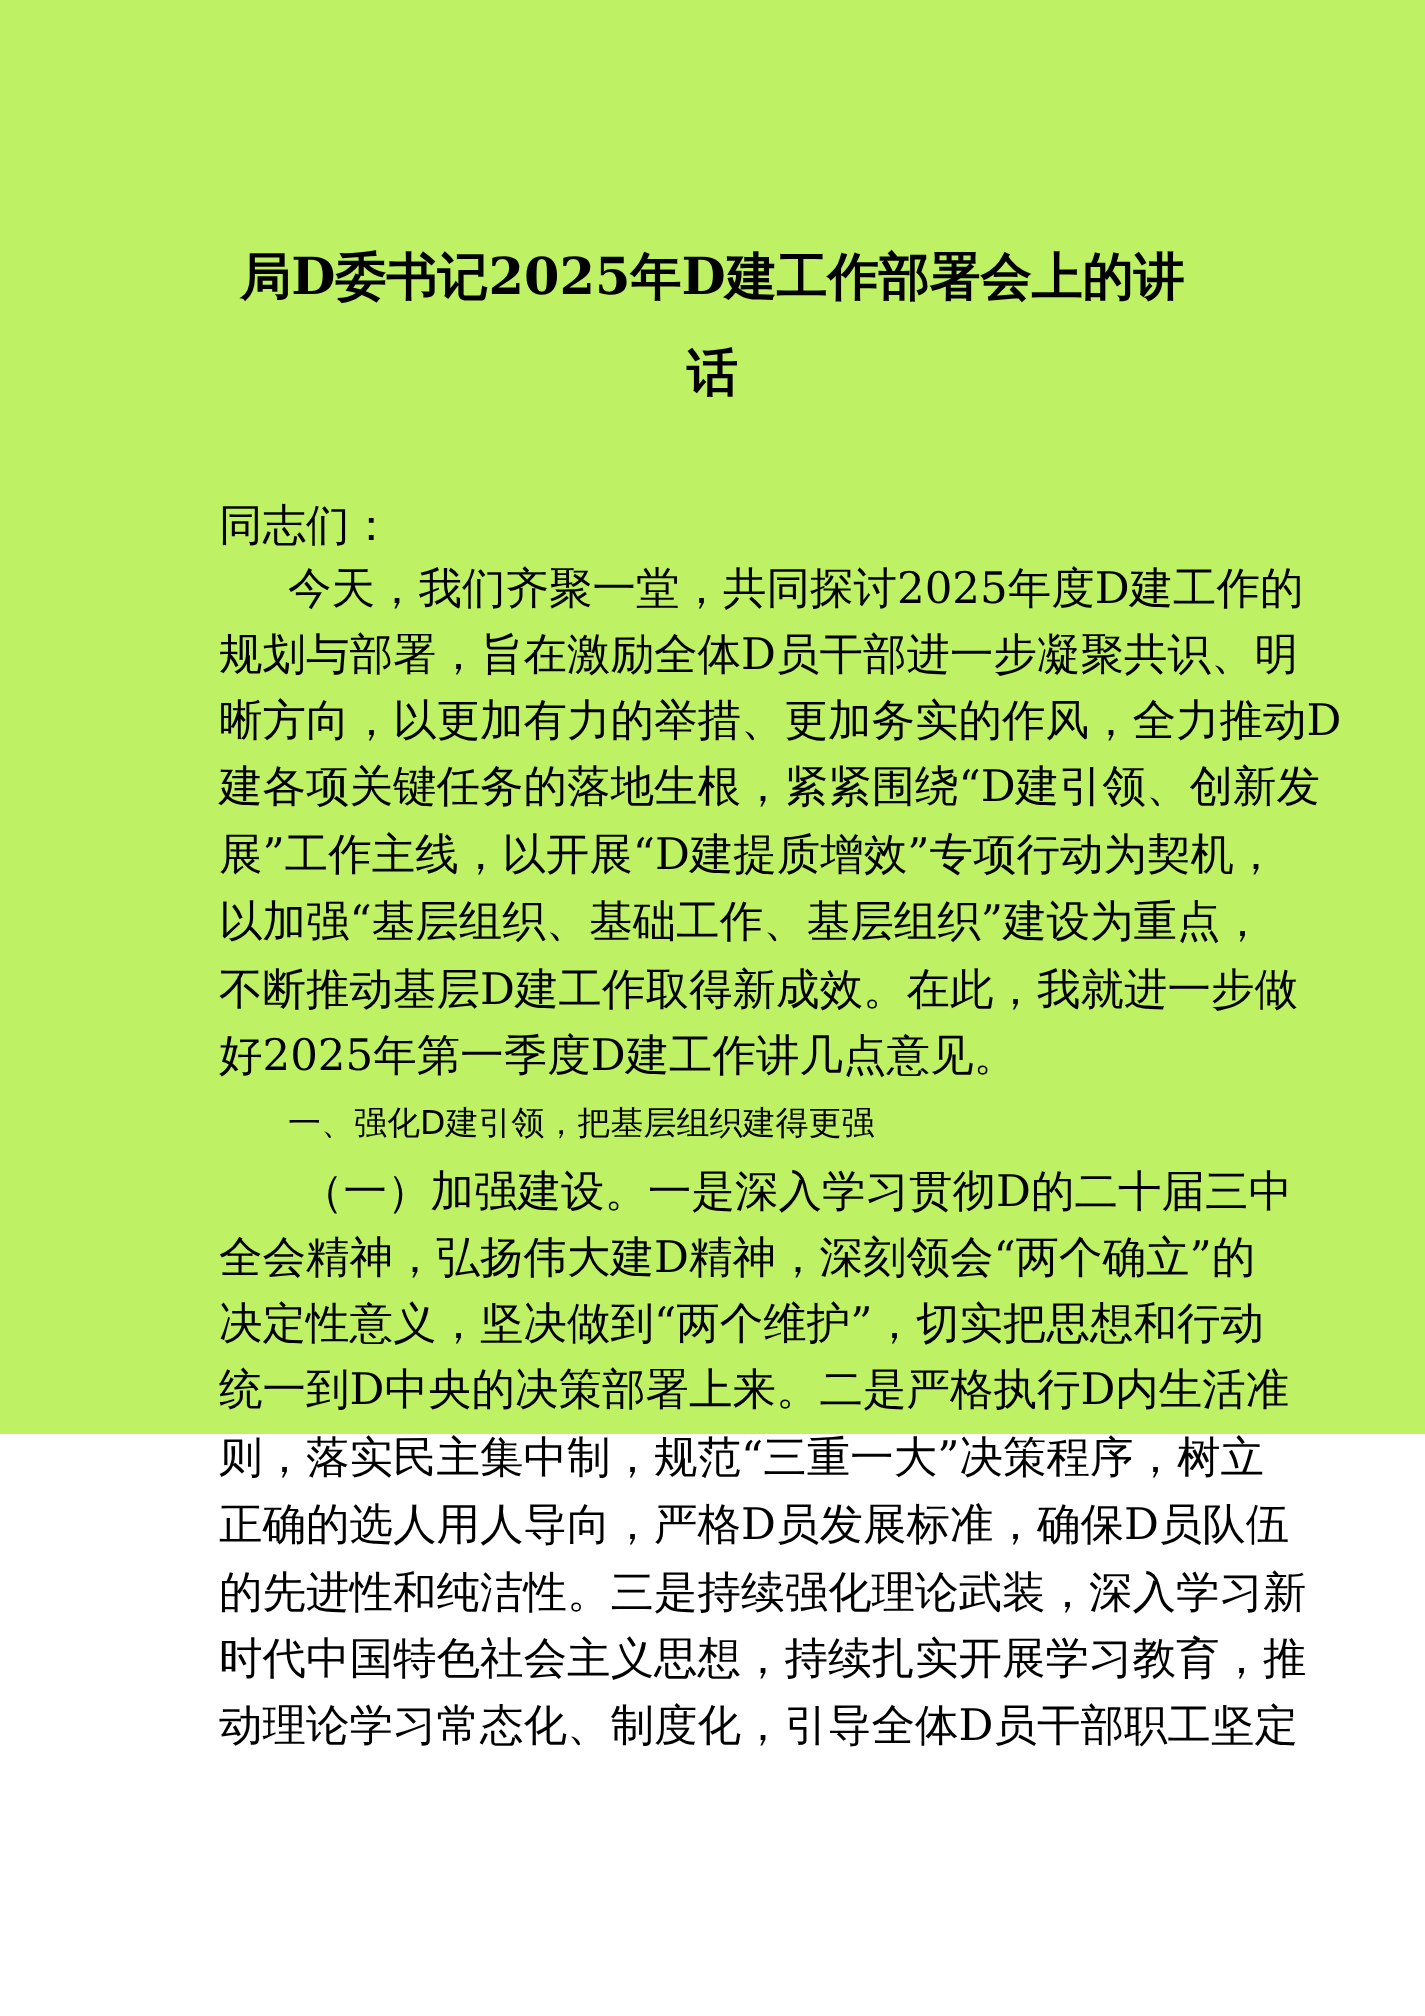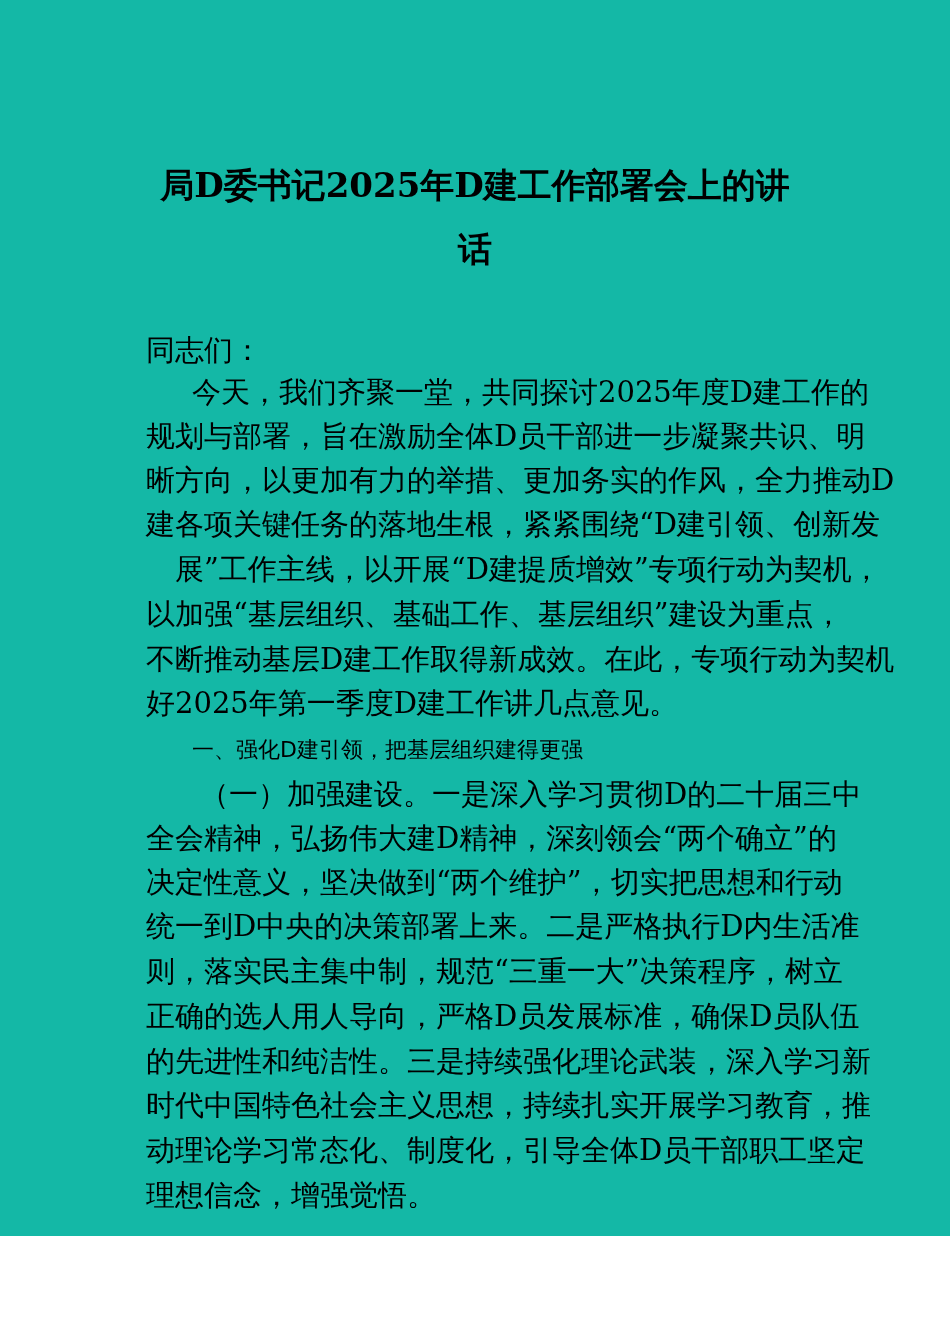--- a/index.html
+++ b/index.html
@@ -11,22 +11,22 @@
     width: 950px;
     height: 1344px;
     position: relative;
     overflow: hidden;
     font-family: "DejaVu Serif", "Liberation Serif", serif;
     color: #000000;
   }
   .page {
     position: absolute;
     left: 0; top: 0;
-    width: 950px; height: 1236px;
-    background: #14b8a6;
+    width: 950px; height: 956px;
+    background: #bef264;
   }
   .title {
     position: absolute;
     left: 140px;
     width: 670px;
     text-align: center;
     font-family: "DejaVu Serif", "Liberation Serif", serif;
     font-weight: bold;
     font-size: 34px;
     line-height: 34px;
@@ -64,31 +64,30 @@
 
   <div class="title l1">局D委书记2025年D建工作部署会上的讲</div>
   <div class="title l2">话</div>
 
   <div class="line last" style="top:337px;">同志们：</div>
 
   <div class="line indent" style="top:379px;">今天，我们齐聚一堂，共同探讨2025年度D建工作的</div>
   <div class="line" style="top:467px;">晰方向，以更加有力的举措、更加务实的作风，全力推动D</div>
   <div class="line" style="top:423px;">规划与部署，旨在激励全体D员干部进一步凝聚共识、明</div>
   <div class="line" style="top:511px;">建各项关键任务的落地生根，紧紧围绕“D建引领、创新发</div>
-  <div class="line" style="top:556px;margin-left:29px;">展”工作主线，以开展“D建提质增效”专项行动为契机，</div>
+  <div class="line" style="top:556px;">展”工作主线，以开展“D建提质增效”专项行动为契机，</div>
   <div class="line" style="top:601px;">以加强“基层组织、基础工作、基层组织”建设为重点，</div>
-  <div class="line" style="top:646px;">不断推动基层D建工作取得新成效。在此，专项行动为契机</div>
+  <div class="line" style="top:646px;">不断推动基层D建工作取得新成效。在此，我就进一步做</div>
   <div class="line last" style="top:690px;">好2025年第一季度D建工作讲几点意见。</div>
 
   <div class="heading" style="top:737px;">一、强化D建引领，把基层组织建得更强</div>
 
   <div class="line sub-indent" style="top:781px;">（一）加强建设。一是深入学习贯彻D的二十届三中</div>
   <div class="line" style="top:825px;">全会精神，弘扬伟大建D精神，深刻领会“两个确立”的</div>
   <div class="line" style="top:869px;">决定性意义，坚决做到“两个维护”，切实把思想和行动</div>
   <div class="line" style="top:913px;">统一到D中央的决策部署上来。二是严格执行D内生活准</div>
   <div class="line" style="top:958px;">则，落实民主集中制，规范“三重一大”决策程序，树立</div>
   <div class="line" style="top:1003px;">正确的选人用人导向，严格D员发展标准，确保D员队伍</div>
   <div class="line" style="top:1092px;">时代中国特色社会主义思想，持续扎实开展学习教育，推</div>
   <div class="line" style="top:1048px;">的先进性和纯洁性。三是持续强化理论武装，深入学习新</div>
   <div class="line" style="top:1137px;">动理论学习常态化、制度化，引导全体D员干部职工坚定</div>
-  <div class="line last" style="top:1182px;">理想信念，增强觉悟。</div>
 
 </div>
 
 </body></html>

